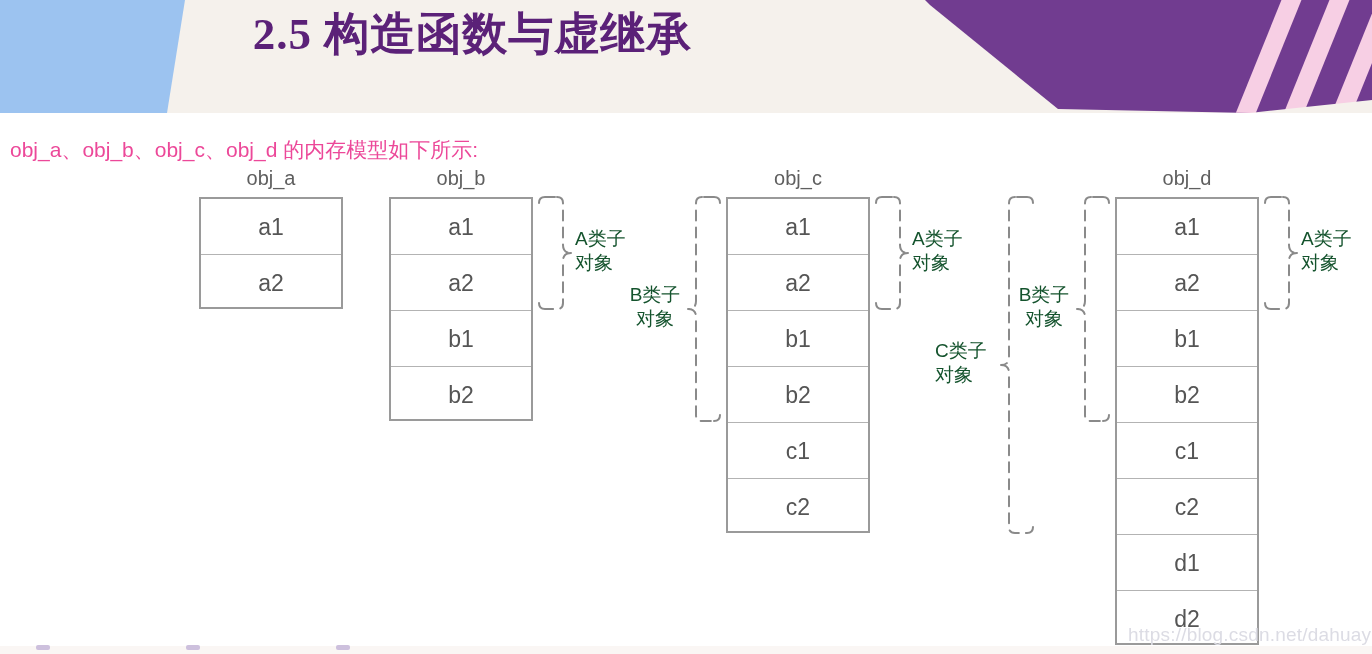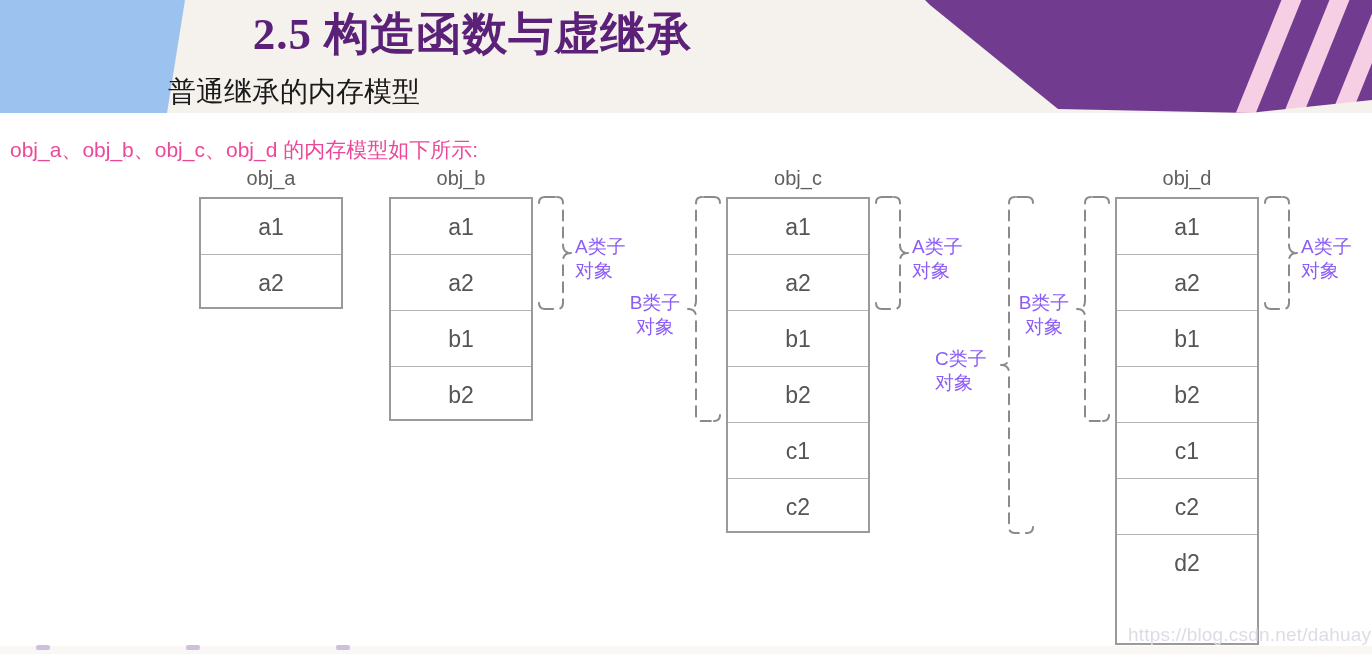--- a/index.html
+++ b/index.html
@@ -124,25 +124,24 @@
     border-bottom: 1px solid #b3b3b3;
     box-sizing: border-box;
   }
   .mem-cell:last-child { border-bottom: none; }
 
   
   .brace-svg { position: absolute; overflow: visible; }
   .brace-label {
     position: absolute;
     font-size: 19px;
-    color: #8b5cf6;
+    color: #14532d;
     line-height: 1.25;
     text-align: center;
     white-space: nowrap;
-    margin-top: 8px;
   }
 
   .watermark {
     position: absolute;
     left: 1128px; top: 624px;
     font-size: 19px;
     color: #dcdce4;
     white-space: nowrap;
     letter-spacing: 0.2px;
   }
@@ -165,21 +164,20 @@
 
 <div class="slide-header">
   <div class="header-blue"></div>
   <div class="header-purple">
     <div class="stripe s1"></div>
     <div class="stripe s2"></div>
     <div class="stripe s3"></div>
   </div>
   <div class="header-purple-bottom-fade"></div>
   <div class="slide-title">2.5 构造函数与虚继承</div>
-  <div class="slide-subtitle">普通继承的内存模型</div>
 </div>
 
 <div class="body-line">obj_a、obj_b、obj_c、obj_d 的内存模型如下所示:</div>
 
 <div class="diagram" id="diagram-root">
     <div class="obj-group" style="left: 199px; top: 197px;">
       <div class="obj-label">obj_a</div>
       <div class="mem-box" style="height: 112px;">
         <div class="mem-cell">a1</div>
         <div class="mem-cell">a2</div>
@@ -228,20 +226,21 @@
     </div>
     <div class="obj-group" style="left: 1115px; top: 197px;">
       <div class="obj-label">obj_d</div>
       <div class="mem-box" style="height: 448px;">
         <div class="mem-cell">a1</div>
         <div class="mem-cell">a2</div>
         <div class="mem-cell">b1</div>
         <div class="mem-cell">b2</div>
         <div class="mem-cell">c1</div>
         <div class="mem-cell">c2</div>
+        <div class="mem-cell">d1</div>
         <div class="mem-cell">d2</div>
       </div>
     </div>
     <svg class="brace-svg" width="38" height="136" style="left: 1263px; top: 185px;">
       <path d="M 2,18 q 0,-6 6,-6 M 8,12 L 20,12 M 20,12 q 6,0 6,6 L 26,60 q 0,8 8,8 M 34,68 q -8,0 -8,8 L 26,118 q 0,6 -6,6 L 8,124 M 8,124 q -6,0 -6,-6" fill="none" stroke="#8a8a8a" stroke-width="2" stroke-dasharray="10,7" stroke-linecap="round"></path>
     </svg>
     <div class="brace-label" style="top: 227px; left: 1301px; text-align: left;">
       <div>A类子</div>
       <div>对象</div>
     </div>

